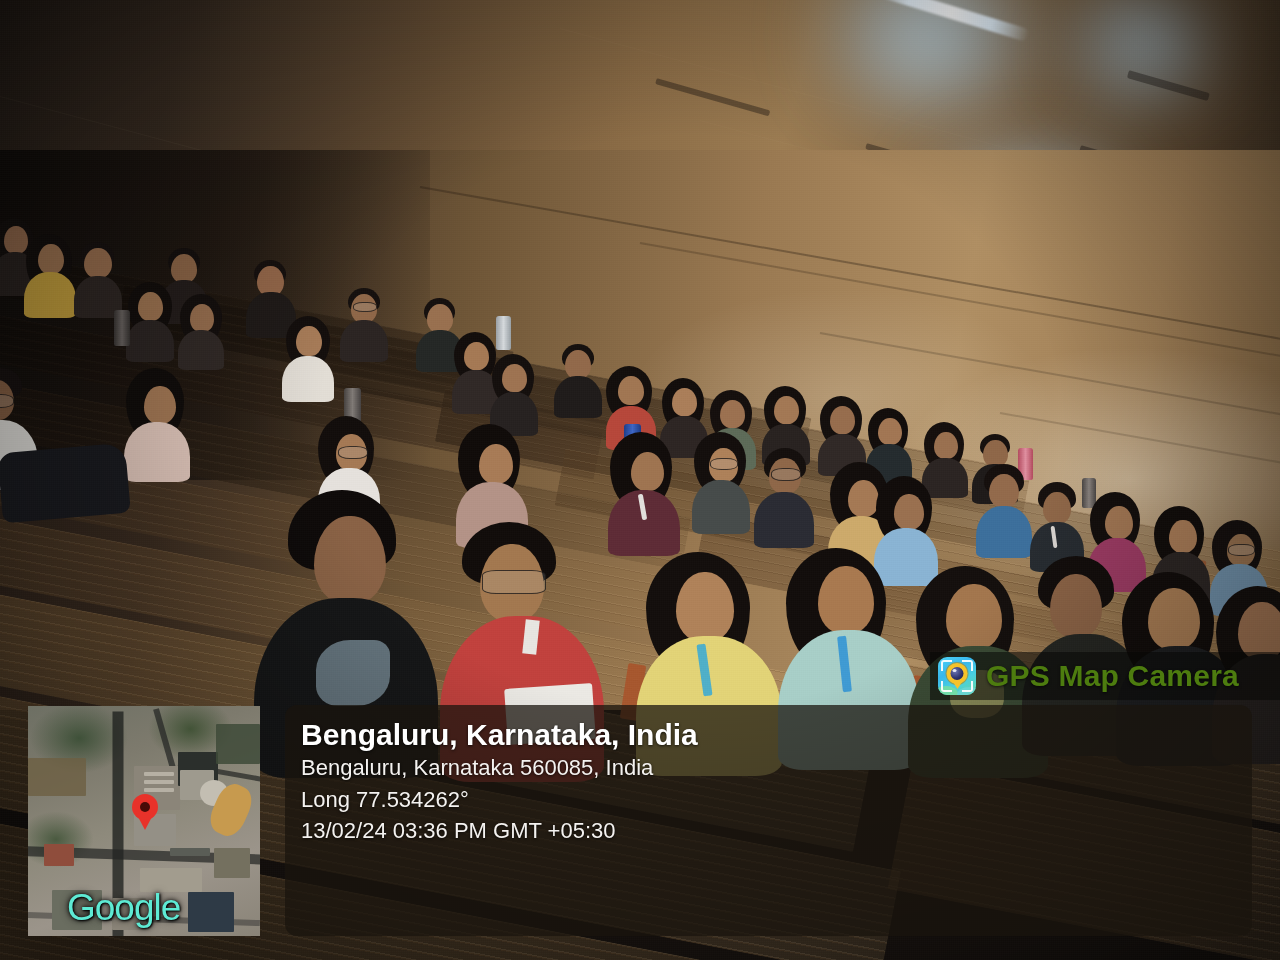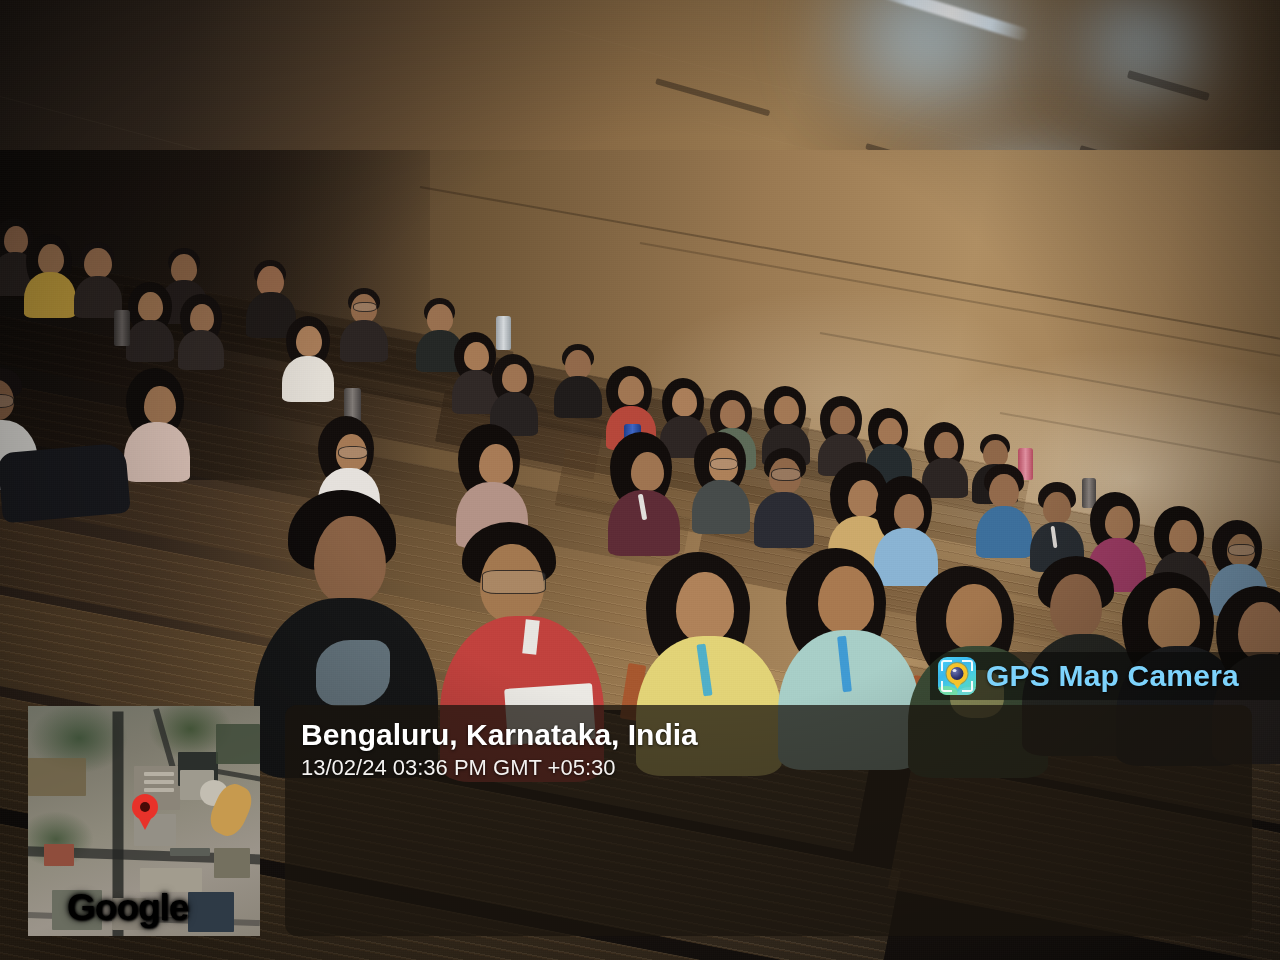--- a/index.html
+++ b/index.html
@@ -84,41 +84,41 @@
   .gps-icon .b4{right:3px;bottom:3px;border-left:none;border-top:none;border-radius:0 0 3px 0;}
   .gps-icon .hill{position:absolute;left:-4px;bottom:-7px;width:24px;height:16px;border-radius:50%;background:rgba(120,222,160,.85);}
   .gps-icon .hill2{position:absolute;right:-5px;bottom:-8px;width:24px;height:16px;border-radius:50%;background:rgba(108,214,214,.8);}
   .gps-icon .pin{position:absolute;left:50%;top:6px;transform:translateX(-50%);width:21px;height:21px;border-radius:50% 50% 50% 50%;
     background:#f6c32a;box-shadow:0 0 0 1px rgba(180,130,10,.55);}
   .gps-icon .pin:after{content:"";position:absolute;left:50%;top:15px;transform:translateX(-50%);
     width:0;height:0;border-left:7px solid transparent;border-right:7px solid transparent;border-top:11px solid #f6c32a;}
   .gps-icon .lens{position:absolute;left:50%;top:10px;transform:translateX(-50%);width:13px;height:13px;border-radius:50%;
     background:radial-gradient(circle at 35% 32%,#6f78b8 0%,#2f3570 55%,#14173c 100%);z-index:3;}
   .gps-icon .lens:after{content:"";position:absolute;left:2px;top:2px;width:4px;height:3px;border-radius:50%;background:rgba(255,255,255,.85);}
-  .gps-label{color:#7dd3fc;font-size:30px;font-weight:bold;letter-spacing:.2px;line-height:1;
+  .gps-label{color:#4d7c0f;font-size:30px;font-weight:bold;letter-spacing:.2px;line-height:1;
     text-shadow:0 1px 3px rgba(0,0,0,.65);white-space:nowrap;}
 
   
   .map-thumb{
     position:absolute;left:28px;top:706px;width:232px;height:230px;overflow:hidden;
     background:#5d6a58;
   }
   .map-base{position:absolute;inset:0;
     background:
       radial-gradient(ellipse 70px 50px at 22% 14%,#3f5139 0%,rgba(63,81,57,0) 70%),
       radial-gradient(ellipse 60px 44px at 70% 10%,#425337 0%,rgba(66,83,55,0) 70%),
       radial-gradient(ellipse 54px 40px at 12% 58%,#4a5a40 0%,rgba(74,90,64,0) 70%),
       linear-gradient(160deg,#6d6f63 0%,#7d7a6d 26%,#8e8a7c 50%,#9b948a 72%,#8a8478 100%);}
   .mblk{position:absolute;border-radius:1px;}
   .mroad{position:absolute;background:rgba(36,38,36,.72);transform-origin:left center;}
   .mpin{position:absolute;left:104px;top:88px;width:26px;height:26px;border-radius:50% 50% 50% 50%;background:#e8322a;z-index:5;}
   .mpin:after{content:"";position:absolute;left:50%;top:19px;transform:translateX(-50%);
     width:0;height:0;border-left:9px solid transparent;border-right:9px solid transparent;border-top:17px solid #e8322a;}
   .mpin .hole{position:absolute;left:50%;top:50%;transform:translate(-50%,-50%);width:10px;height:10px;border-radius:50%;background:#4a0b07;}
-  .gwm{position:absolute;left:24px;bottom:10px;color:#000000;font-size:37px;font-weight:bold;letter-spacing:-1px;line-height:1;
+  .gwm{position:absolute;left:24px;bottom:10px;color:#5eead4;font-size:37px;font-weight:normal;letter-spacing:-1px;line-height:1;
     text-shadow:0 0 4px rgba(0,0,0,.95),0 0 9px rgba(0,0,0,.8),1px 1px 2px rgba(0,0,0,.95);padding-left:15px;}
 
   
   .info-panel{
     position:absolute;left:285px;top:705px;width:967px;height:231px;
     background:rgba(26,20,14,.74);
     border-radius:12px;
     padding:12px 0 0 16px;box-sizing:border-box;
   }
   .info-title{color:#fff;font-size:30px;font-weight:bold;line-height:1.18;
@@ -540,16 +540,18 @@
     <div class="mblk" style="left:188px;top:18px;width:44px;height:40px;background:#3e4a38;opacity:.85;"></div>
 
     <div class="mpin">
         <div class="hole"></div>
       </div>
     <div class="gwm">Google</div>
   </div>
 
   <div class="info-panel">
     <div class="info-title">Bengaluru, Karnataka, India</div>
+    <div class="info-line">Bengaluru, Karnataka 560085, India</div>
+    <div class="info-line">Long 77.534262°</div>
     <div class="info-line">13/02/24 03:36 PM GMT +05:30</div>
   </div>
 
 </div>
 
 </body></html>

